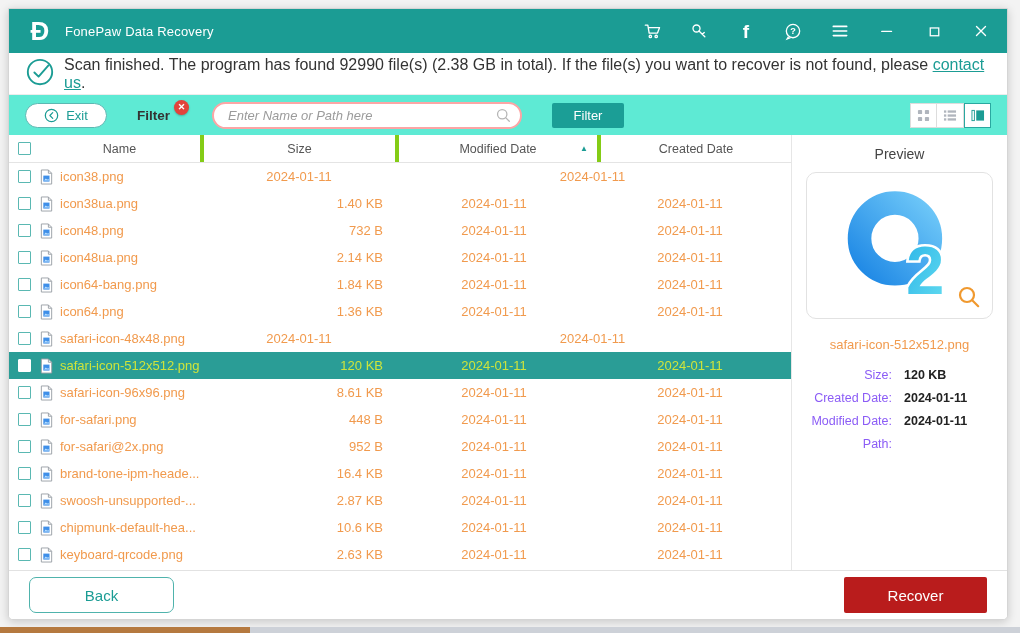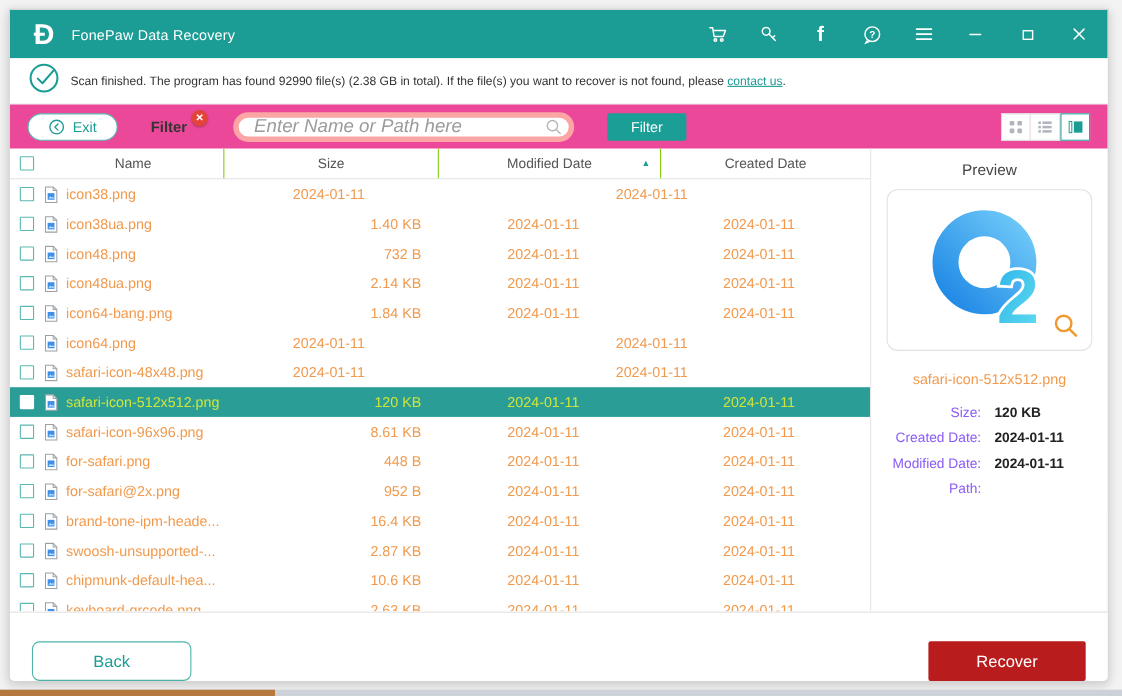--- a/index.html
+++ b/index.html
@@ -30,40 +30,40 @@
   .tb-icons { margin-left:auto; display:flex; align-items:center; gap:27px; }
   .tb-icon { width:20px; height:20px; display:flex; align-items:center; justify-content:center; cursor:pointer; }
   .tb-icon svg { display:block; }
   .fb-glyph { font-size:19px; font-weight:bold; color:#fff; line-height:1; }
 
   
   .banner {
     height:42px; display:flex; align-items:center; padding:0 16px; gap:9px;
     border-bottom:1px solid #ececec; flex:0 0 auto; background:#fff;
   }
-  .banner-text { font-size:11px; color:#333; }
+  .banner-text { font-size:16px; color:#333; }
   .banner-text a { color:#1b9c94; text-decoration:underline; cursor:pointer; }
 
   
-  .toolbar { height:40px; display:flex; align-items:center; padding:0 16px; flex:0 0 auto; background:#ec4899; }
+  .toolbar { height:40px; display:flex; align-items:center; padding:0 16px; flex:0 0 auto; background:#5eead4; }
   .exit-btn {
     display:flex; align-items:center; justify-content:center; gap:7px;
     width:82px; height:25px; border:1px solid #5cb8b2; border-radius:13px;
     color:#1b9c94; font-size:13px; background:#fff; cursor:pointer;
   }
   .filter-label { margin-left:30px; font-size:13.5px; font-weight:bold; color:#333; position:relative; }
   .filter-badge {
     position:absolute; top:-8px; right:-19px; width:15px; height:15px; border-radius:50%;
     background:#e2433b; color:#fff; font-size:9px; display:flex; align-items:center;
     justify-content:center; cursor:pointer; box-shadow:0 1px 2px rgba(0,0,0,.25);
   }
   .search-wrap { position:relative; margin-left:42px; }
   .search-input {
-    width:310px; height:27px; border:5px solid #fca5a5; border-radius:14px;
-    padding:0 32px 0 14px; font-size:17px; font-style:italic; color:#555; outline:none;
+    width:310px; height:27px; border:2px solid #fca5a5; border-radius:14px;
+    padding:0 32px 0 14px; font-size:13px; font-style:italic; color:#555; outline:none;
     font-family:"Liberation Sans", sans-serif;
   }
   .search-input::placeholder { color:#9b9b9b; font-style:italic; }
   .search-icon { position:absolute; right:10px; top:5px; }
   .filter-btn {
     margin-left:30px; width:72px; height:25px; background:#1b9e96; color:#fff;
     font-size:13px; border:none; border-radius:2px; cursor:pointer;
   }
   .view-toggles { margin-left:auto; display:flex; }
   .view-btn {
@@ -73,21 +73,21 @@
   .view-btn + .view-btn { border-left:none; }
   .view-btn.active { border:1px solid #2aa8a0; }
 
   
   .main { flex:1 1 auto; display:flex; overflow:hidden; }
   .table-section { width:782px; display:flex; flex-direction:column; overflow:hidden; }
   .thead {
     height:28px; display:flex; align-items:stretch; border-bottom:1px solid #e4e4e4;
     font-size:12.5px; color:#555; flex:0 0 auto;
   }
-  .thead .cell { display:flex; align-items:center; justify-content:center; border-right:1px solid #84cc16; }
+  .thead .cell { display:flex; align-items:center; justify-content:center; border-right:4px solid #84cc16; }
   .thead .cell:last-child, .thead .cell.cb { border-right:none; }
   .cell.cb { width:30px; flex:0 0 auto; }
   .cell.name { width:165px; flex:0 0 auto; }
   .cell.size { width:195px; flex:0 0 auto; }
   .cell.created { width:190px; flex:0 0 auto; }
   .cell.modified { flex:1 1 auto; position:relative; }
   .sort-arrow { position:absolute; right:9px; top:9px; font-size:8px; color:#1b9c94; }
 
   .checkbox {
     width:13px; height:13px; border:1px solid #5ab8b2; background:#fff; border-radius:1px;
@@ -113,21 +113,21 @@
   }
   .preview-magnifier { position:absolute; right:10px; bottom:4px; cursor:pointer; }
   .preview-filename { margin-top:18px; text-align:center; font-size:13px; color:#f19a4d; }
   .preview-details { margin-top:16px; display:flex; flex-direction:column; gap:9px; }
   .detail-row { display:flex; align-items:center; font-size:12.5px; }
   .detail-label { width:100px; text-align:right; color:#8b5cf6; flex:0 0 auto; }
   .detail-value { margin-left:12px; color:#222; font-weight:bold; }
 
   
   .footer {
-    height:63px; border-top:1px solid #e2e2e2; display:flex; align-items:flex-end;
+    height:49px; border-top:1px solid #e2e2e2; display:flex; align-items:center;
     padding:0 20px; flex:0 0 auto; background:#fff;
   }
   .back-btn {
     width:145px; height:36px; border:1px solid #4fb3ac; border-radius:7px; background:#fff;
     color:#1b9c94; font-size:15px; cursor:pointer; font-family:"Liberation Sans", sans-serif;
   }
   .footer-right { margin-left:auto; display:flex; align-items:center; gap:14px; }
   .selected-summary { font-size:13.5px; color:#333; }
   .recover-btn {
     width:143px; height:36px; background:#b91c1c; border:none; border-radius:2px;
@@ -388,20 +388,23 @@
             </div>
     <div class="cell name">
       <svg class="file-icon" viewBox="0 0 16 17">
                 <path d="M2.5 1h7.5l3.5 3.5V16h-11z" fill="#fff" stroke="#9aa0a6" stroke-width="1"></path>
                 <path d="M10 1v3.5h3.5" fill="none" stroke="#9aa0a6" stroke-width="1"></path>
                 <rect x="4.6" y="7" width="6.6" height="6.4" fill="#3f8fe8"></rect>
                 <path d="M5.3 12.3l2-2.2 1.4 1.4 1.1-1 1.4 1.8z" fill="#bfe3ff"></path>
               </svg>
       <span>icon64.png</span>
     </div>
+    <div class="cell size">
+              <span>1.36 KB</span>
+            </div>
     <div class="cell created">
               <span>2024-01-11</span>
             </div>
     <div class="cell modified">
               <span>2024-01-11</span>
             </div>
   </div>
 
   <div class="row">
     <div class="cell cb">

